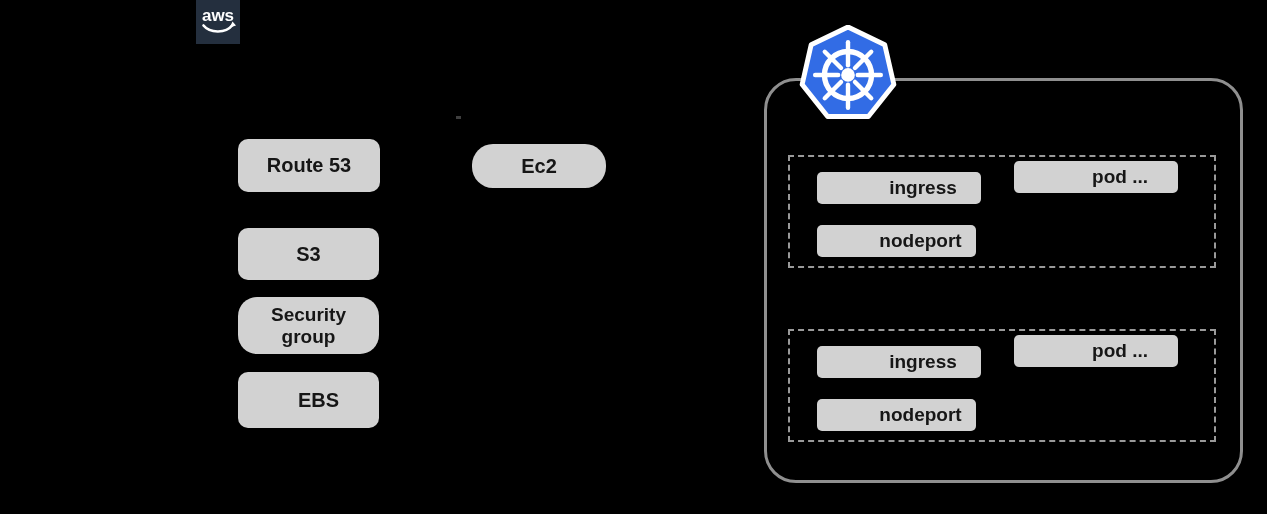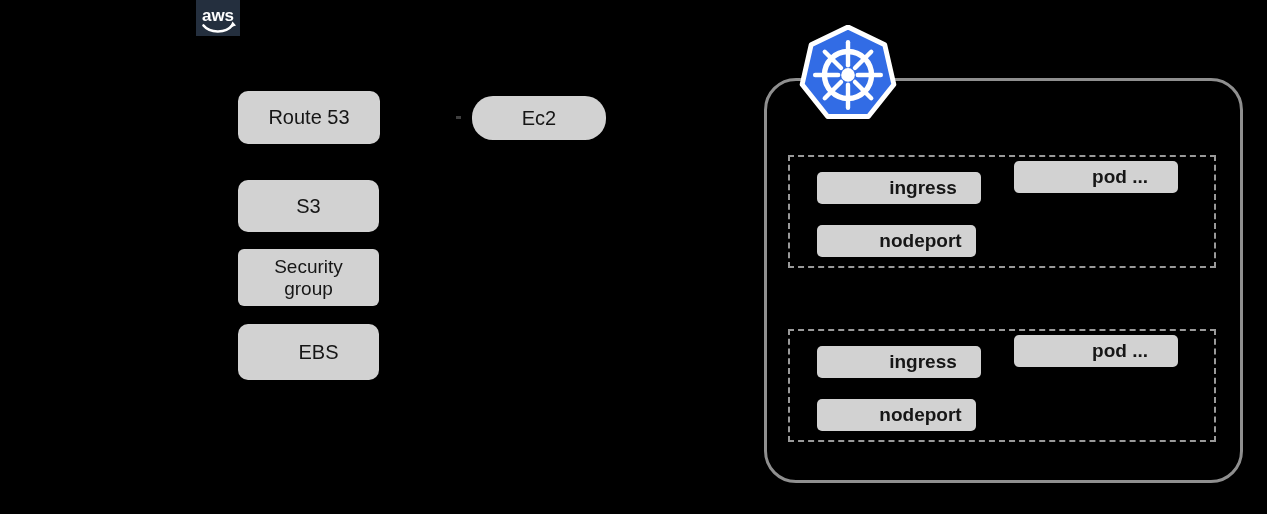--- a/index.html
+++ b/index.html
@@ -7,32 +7,32 @@
     position:relative; width:1267px; height:514px;
     background:var(--background,#000);
     font-family:"Liberation Sans", sans-serif;
     overflow:hidden;
   }
   
   .gbox {
     position:absolute; box-sizing:border-box;
     background:var(--box-fill,#d2d2d2);
     color:var(--box-text,#161616);
-    font-weight:normal; text-align:center;
-    display:flex; align-items:center; justify-content:center;
+    font-weight:bold; text-align:center;
+    display:flex; align-items:center; justify-content:center;margin-top:48px;
   }
   #route53 { left:238px; top:91px;  width:142px; height:53px; border-radius:10px; font-size:20px; }
   #ec2     { left:472px; top:96px;  width:134px; height:44px; border-radius:21px;  font-size:20px; }
   #s3      { left:238px; top:180px; width:141px; height:52px; border-radius:10px; font-size:20px; }
-  #secgrp  { left:238px; top:249px; width:141px; height:57px; border-radius:6px; font-size:19px;
+  #secgrp  { left:238px; top:249px; width:141px; height:57px; border-radius:19px; font-size:19px;
              line-height:1.15; padding:0 20px; }
   #ebs     { left:238px; top:324px; width:141px; height:56px; border-radius:10px; font-size:20px;padding-left:20px; }
 
   .aws-logo {
-    position:absolute; left:196px; top:0; width:44px; height:36px;
+    position:absolute; left:196px; top:0; width:44px; height:44px;
     background:var(--aws-navy,#242f3e);
     text-decoration:underline;
   }
   .aws-logo svg { display:block; width:44px; height:44px; }
 
   .connector-mark {
     position:absolute; left:456px; top:116px; width:5px; height:3px;
     background:#3f3f3f;
   }
 

